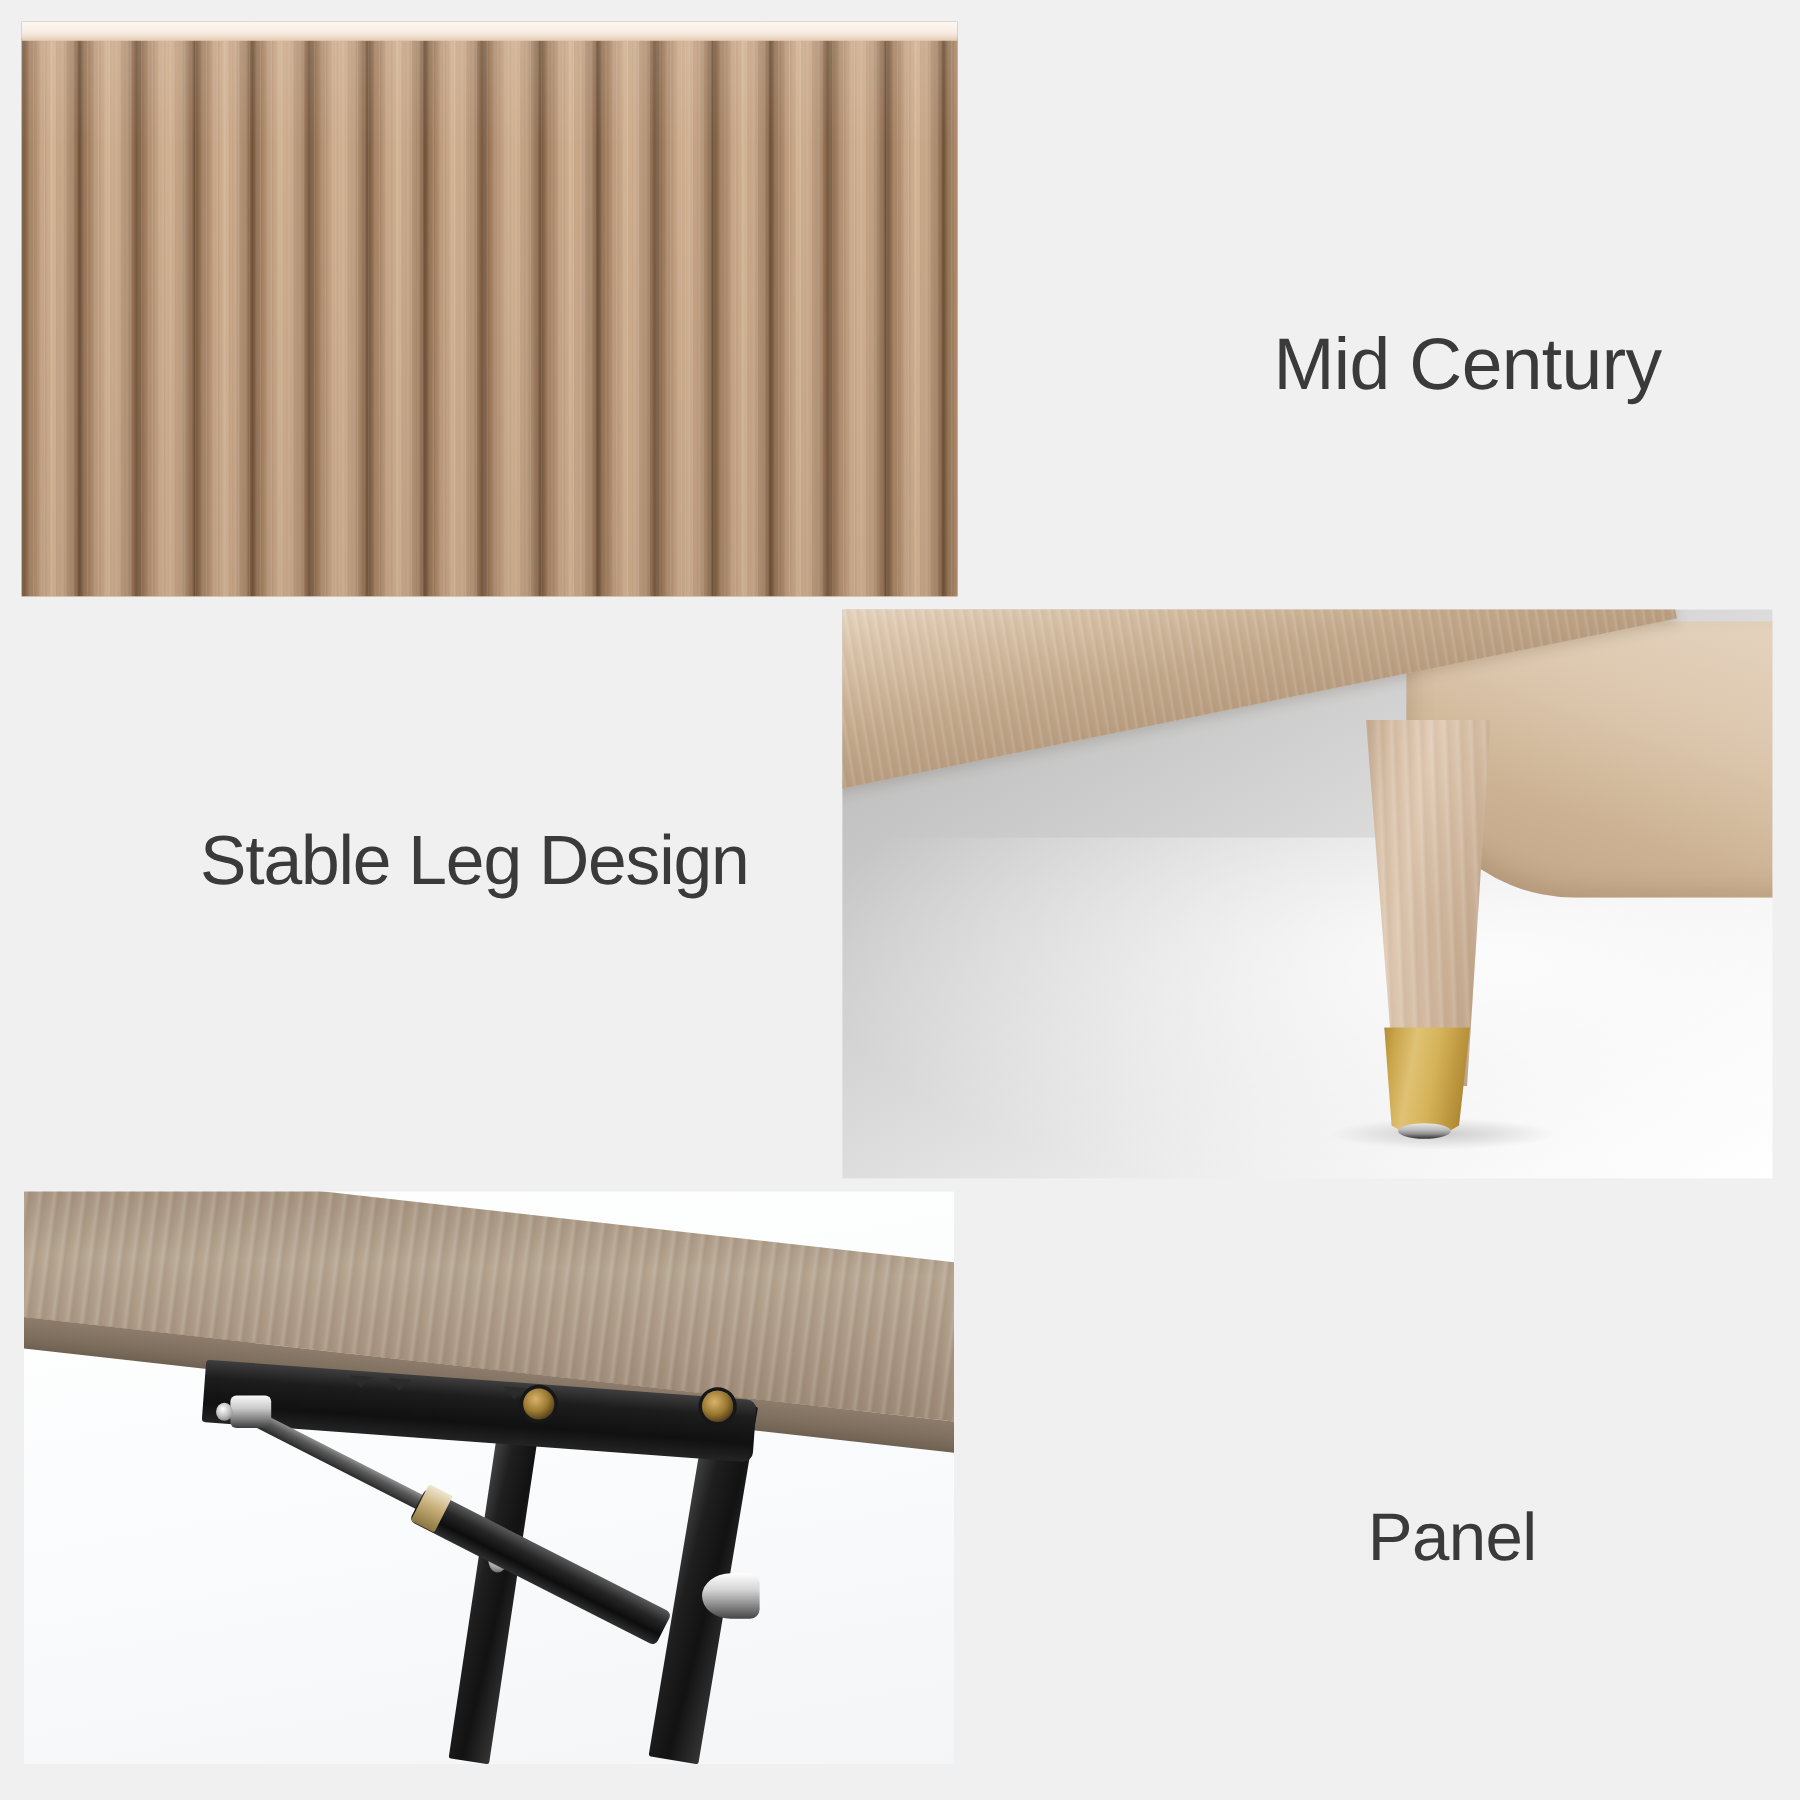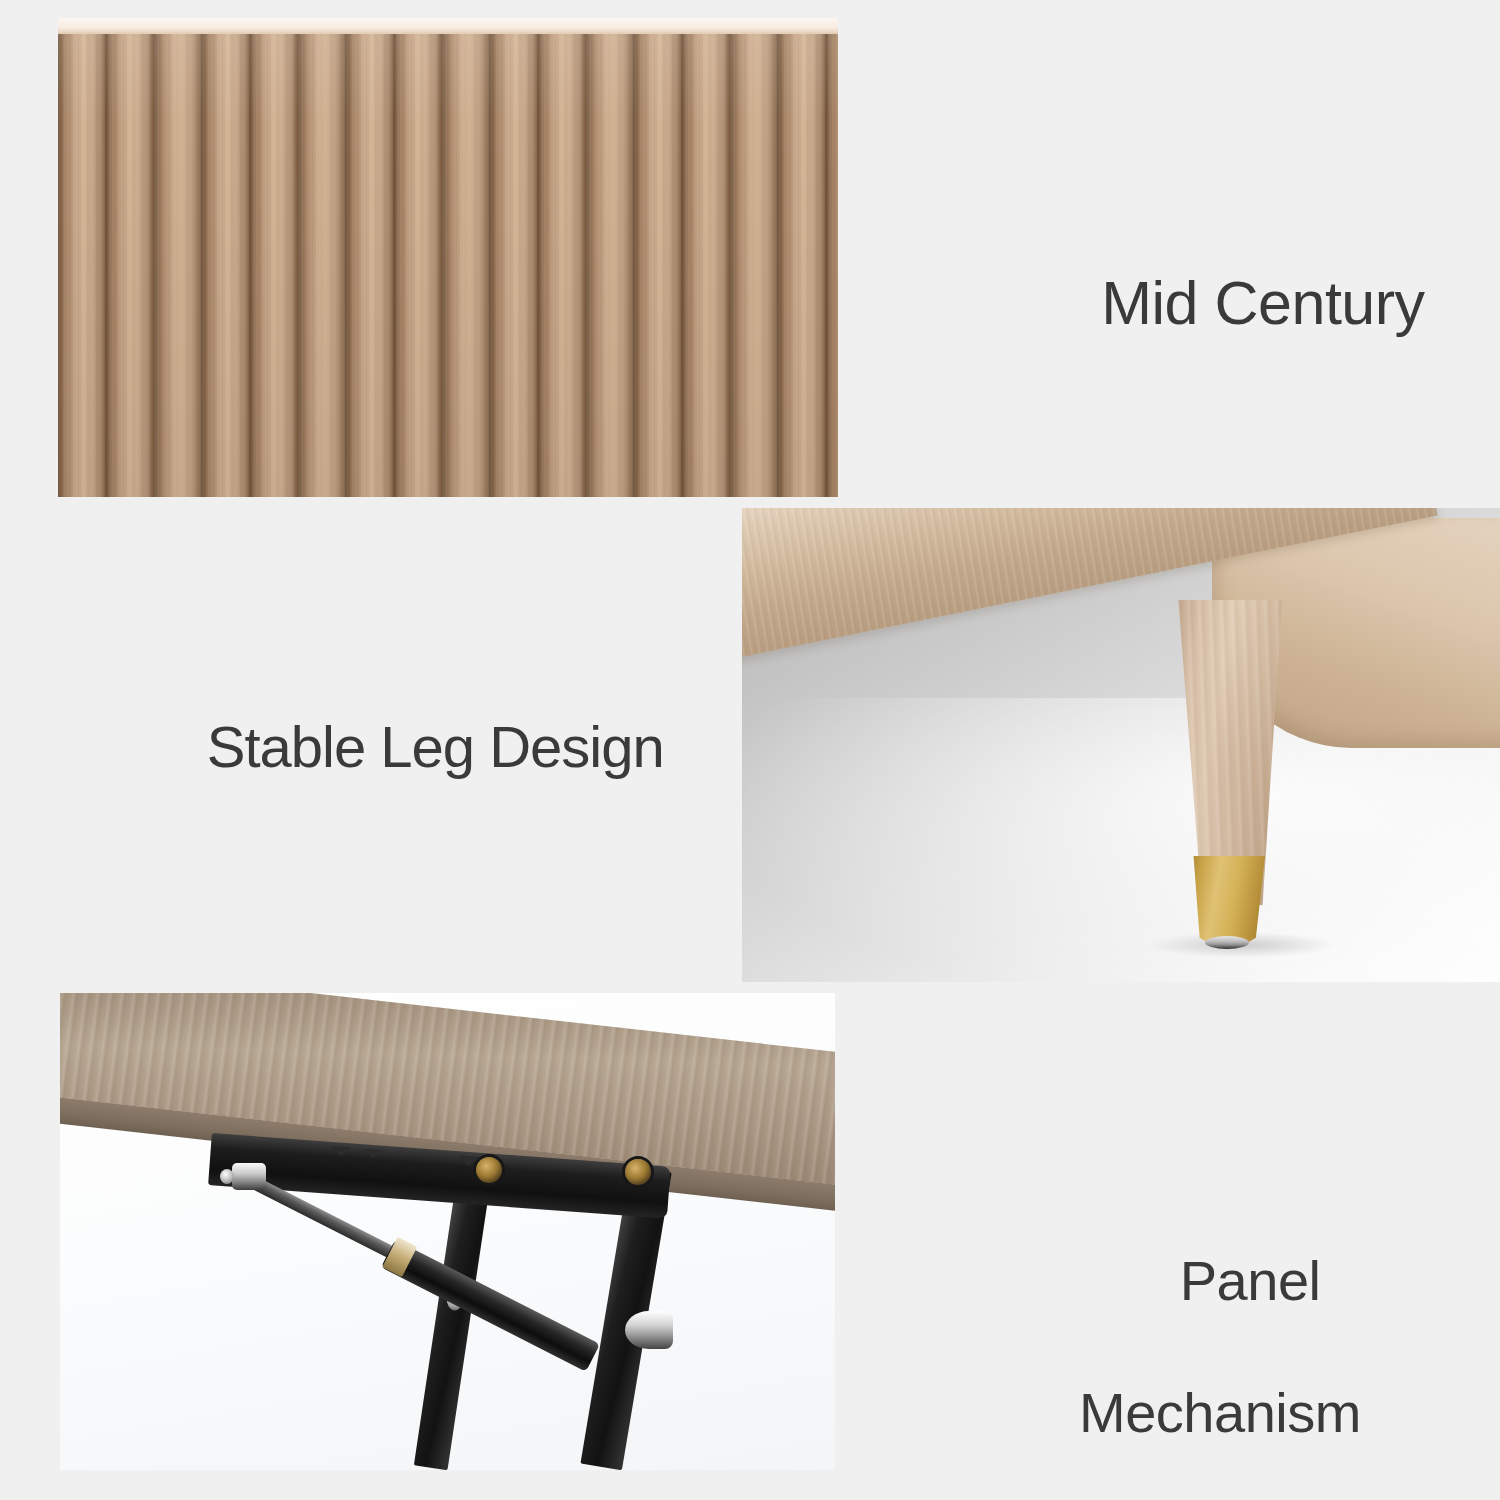--- a/index.html
+++ b/index.html
@@ -14,21 +14,20 @@
     overflow: hidden;
     position: relative;
   }
 
   .stage {
     position: absolute;
     left: 0; top: 0;
     width: 1255px;
     height: 1500px;
     background: #f0f0f0;
-    margin-left: 40px;
   }
 
   
   .heading {
     position: absolute;
     color: #3a3a3a;
     font-weight: 400;
     letter-spacing: -0.5px;
     line-height: 1.18;
     white-space: pre;
@@ -36,21 +35,21 @@
 
   #heading-panel {
     left: 930px;
     top: 196px;
     width: 520px;
     text-align: center;
     font-size: 61px;
   }
   #heading-leg {
     left: 45px;
-    top: 645px;
+    top: 616px;
     width: 640px;
     text-align: center;
     font-size: 58px;
     letter-spacing: -1px;
   }
   #heading-lift {
     left: 940px;
     top: 1182px;
     width: 480px;
     text-align: center;
@@ -477,16 +476,15 @@
     <div class="strut-rod"></div>
     <div class="strut-body"></div>
     <div class="strut-collar"></div>
     <div class="chrome-end-l"></div>
     <div class="nub"></div>
     <div class="chrome-end-r"></div>
   </div>
 
   <div class="heading" id="heading-lift">
     <span>Panel</span>
-    <span class="line2">Mechanism</span>
   </div>
 
 </div>
 
 </body></html>

